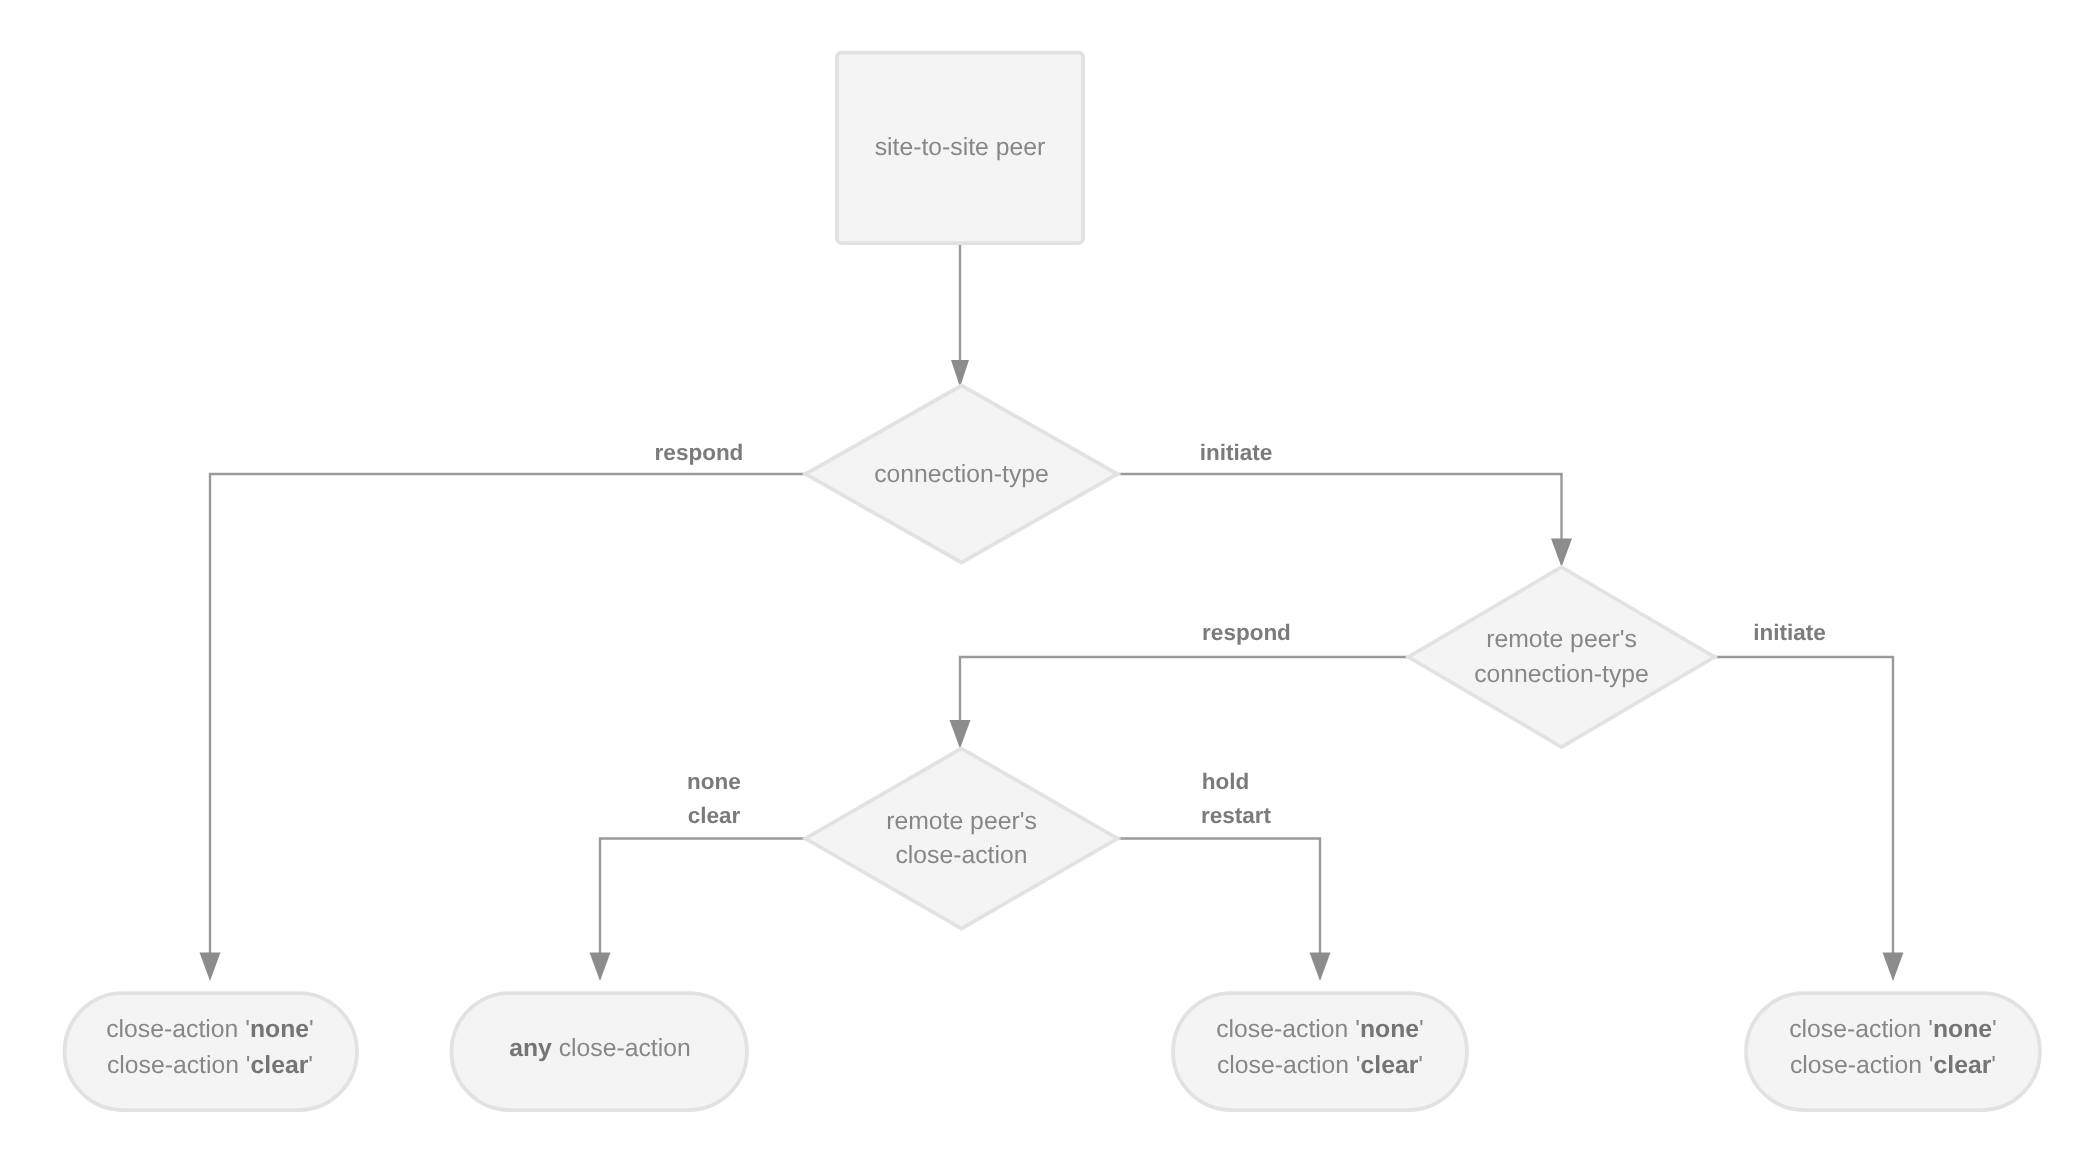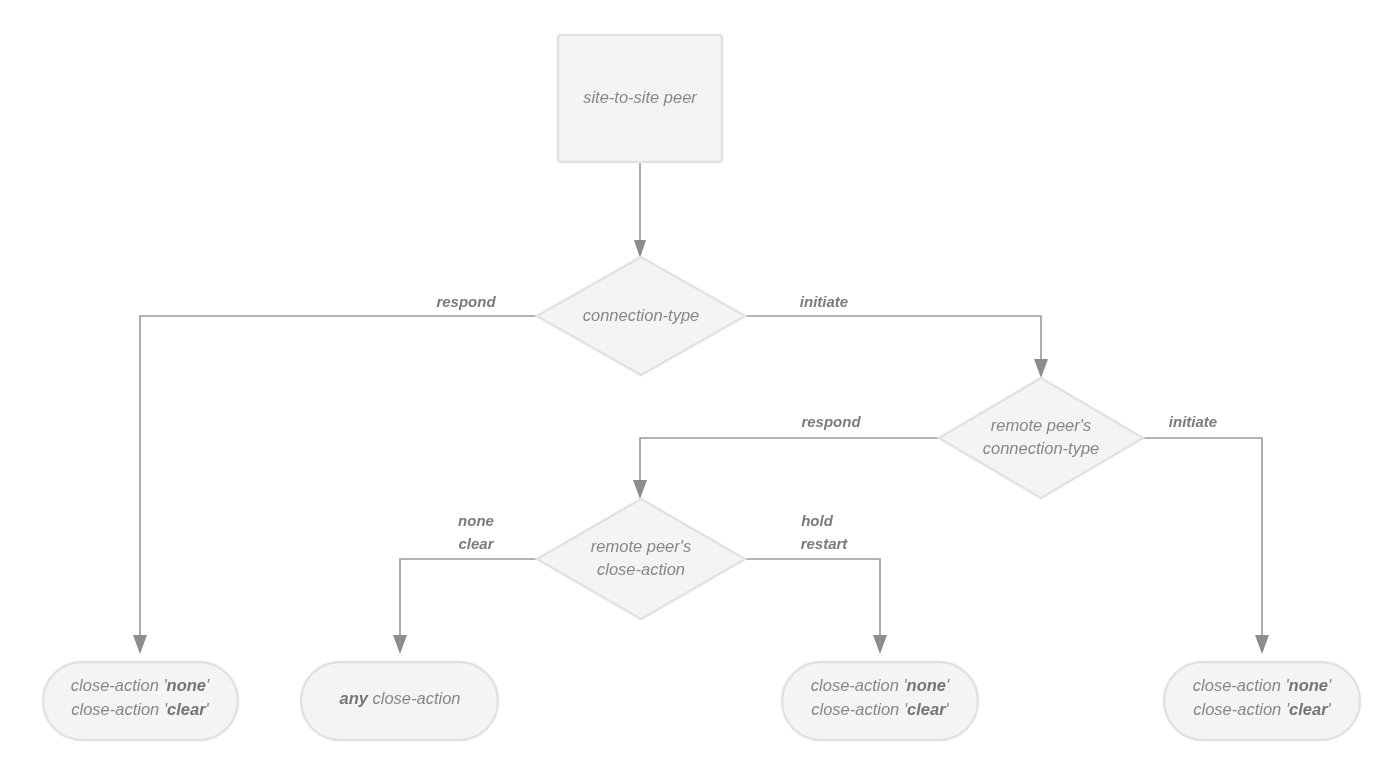--- a/index.html
+++ b/index.html
@@ -11,21 +11,20 @@
     width: 1400px;
     height: 780px;
     overflow: hidden;
     font-family: "Liberation Sans", sans-serif;
   }
   #diagram-root {
     position: relative;
     width: 1400px;
     height: 780px;
     background: #ffffff;
-    font-style: italic;
   }
   svg#flow {
     display: block;
     width: 1400px;
     height: 780px;
   }
   .node-shape {
     fill: #f4f4f4;
     stroke: #e2e2e2;
     stroke-width: 2.5;

